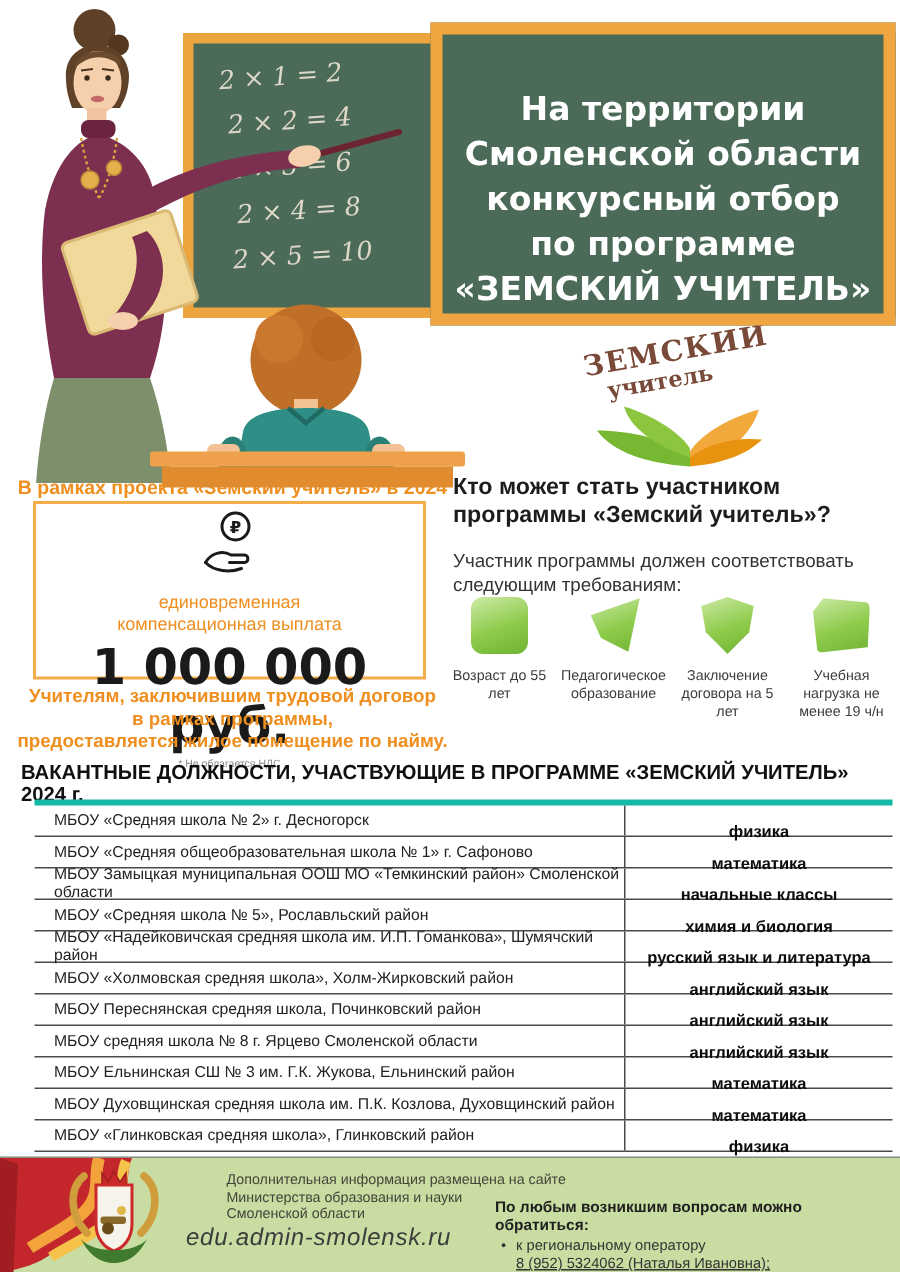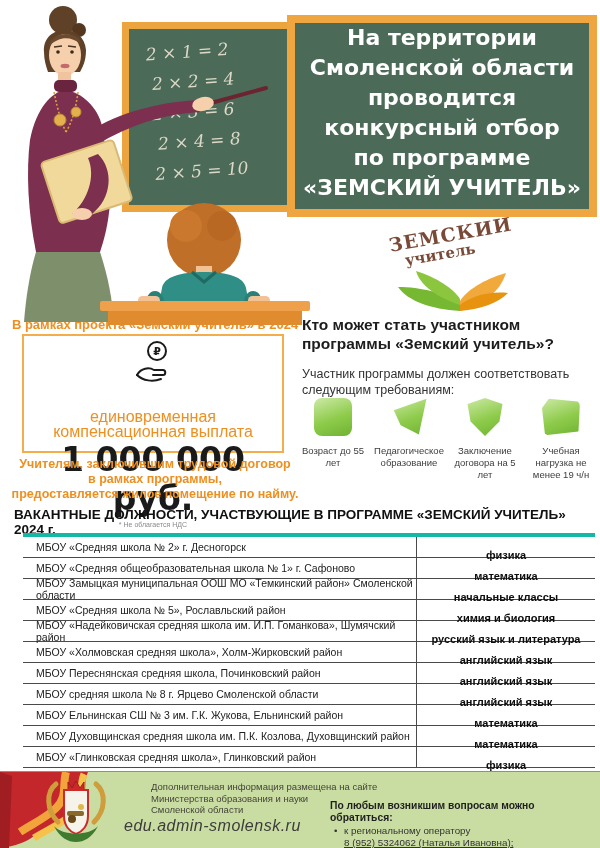--- a/index.html
+++ b/index.html
@@ -12,40 +12,40 @@
             background:#4b6a58;border:7px solid #eca43e;box-sizing:border-box;z-index:1;}
   .chalk{position:absolute;left:150px;top:36px;z-index:2;transform:rotate(-4deg);
          font-family:"DejaVu Serif",serif;font-style:italic;
          color:#ddd8c8;font-size:17px;line-height:30px;}
   .chalk div:nth-child(2){margin-left:4px}
   .chalk div:nth-child(3){margin-left:2px}
   .chalk div:nth-child(4){margin-left:6px}
   .chalk div:nth-child(5){margin-left:1px}
   .panel{position:absolute;left:287px;top:15px;width:310px;height:202px;z-index:3;
          background:#4b6a58;border:8px solid #f0a640;box-sizing:border-box;
-         display:flex;align-items:flex-start;justify-content:center;}
+         display:flex;align-items:flex-end;justify-content:center;}
   .headline{text-align:center;color:#ffffff;font-weight:bold;font-size:22px;line-height:30px;
             font-family:"DejaVu Sans",sans-serif;}
   .figures{position:absolute;left:0;top:0;z-index:5;pointer-events:none;}
 
   
   .logo{position:absolute;left:388px;top:221px;width:150px;height:95px;z-index:2;}
   .logo-w1{display:block;transform:rotate(-10deg);font-weight:bold;color:#7a4a38;
            font-size:19px;letter-spacing:1px;font-family:"DejaVu Serif",serif;}
   .logo-w2{display:block;transform:rotate(-10deg);font-weight:bold;color:#7a4a38;
            font-size:15px;margin-left:16px;margin-top:-3px;font-family:"DejaVu Serif",serif;}
   .logo-book{position:absolute;left:2px;top:40px;}
 
   
   .banner{position:absolute;left:10px;top:317px;width:290px;text-align:center;
           color:#ee8f1f;font-weight:bold;font-size:13px;}
   .money-box{position:absolute;left:22px;top:334px;width:262px;height:119px;
              border:2px solid #f3ad4a;background:#fff;text-align:center;box-sizing:border-box;}
   .ruble-icon{margin-top:3px;}
-  .pay-label{color:#ee8f1f;font-size:16px;line-height:15px;margin-top:16px;}
+  .pay-label{color:#ee8f1f;font-size:12px;line-height:15px;}
   .amount{font-family:"DejaVu Sans",sans-serif;font-weight:bold;font-size:33px;color:#1a1a1a;margin-top:1px;}
   .note{font-size:7px;color:#8a8a8a;margin-top:3px;}
   .housing{position:absolute;left:8px;top:457px;width:294px;text-align:center;
            color:#ee8f1f;font-weight:bold;font-size:12.5px;line-height:15px;}
 
   
   .q-title{position:absolute;left:302px;top:315px;width:294px;font-weight:bold;
            font-size:15.5px;color:#1d1d1d;line-height:19px;}
   .q-sub{position:absolute;left:302px;top:366px;width:294px;font-size:12.5px;color:#333;line-height:16px;}
   .reqs{position:absolute;left:296px;top:398px;width:302px;display:flex;justify-content:space-between;}
@@ -92,21 +92,20 @@
     <div>2 × 2 = 4</div>
     <div>2 × 3 = 6</div>
     <div>2 × 4 = 8</div>
     <div>2 × 5 = 10</div>
   </div>
 
   <div class="panel">
     <div class="headline">
       <div>На территории</div>
       <div>Смоленской области</div>
-      <div>проводится</div>
       <div>конкурсный отбор</div>
       <div>по программе</div>
       <div>«ЗЕМСКИЙ УЧИТЕЛЬ»</div>
     </div>
   </div>
 
   <svg class="figures" width="600" height="330" viewBox="0 0 600 330">
 
     <g>
       <path d="M88 132 C120 112 160 102 198 100 L200 112 C162 114 128 126 98 144 Z" fill="#7d2f4f"></path>

